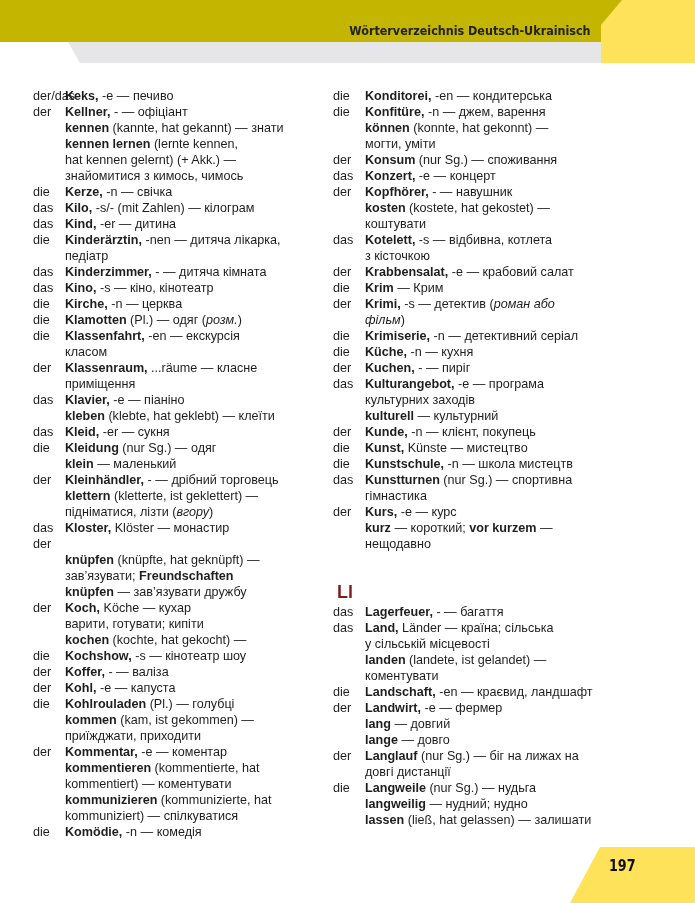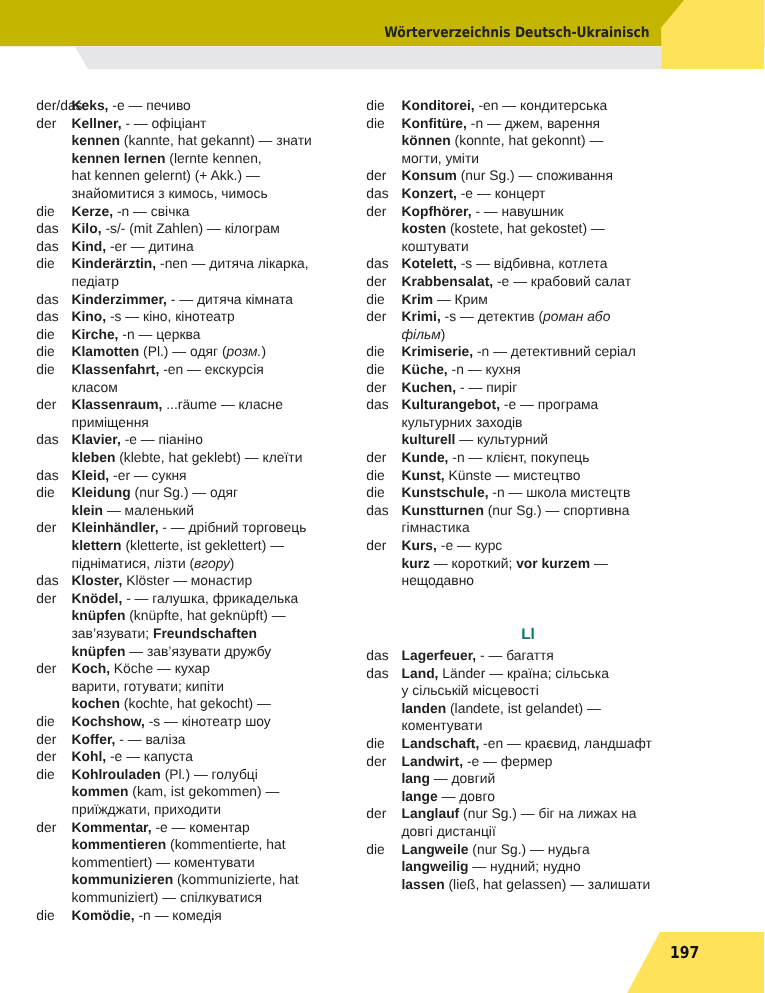--- a/index.html
+++ b/index.html
@@ -36,21 +36,21 @@
   .col-left { left: 33px; width: 285px; }
   .col-right { left: 333px; width: 290px; }
   .entry { display: flex; }
   .art { width: 32px; flex: 0 0 32px; white-space: nowrap; }
   .art.wide { width: 54px; flex: 0 0 54px; }
   .body { flex: 1; }
   .line { white-space: nowrap; }
   .hw { font-weight: bold; }
   .it { font-style: italic; }
   .letter-head {
-    text-align: center; color: #0f766e; font-weight: bold; font-size: 14px; line-height: 20px;
+    text-align: left; color: #7f1d1d; font-weight: bold; font-size: 18px; line-height: 20px;
     margin: 30px 0 2px 0; padding-left: 4px;
   }
 </style>
 </head>
 <body>
 
 <div class="hdr-olive"></div>
 <div class="hdr-grey"></div>
 <div class="hdr-yellow"></div>
 <div class="hdr-title">Wörterverzeichnis Deutsch-Ukrainisch</div>
@@ -189,23 +189,20 @@
       </div>
     </div>
     <div class="entry">
       <div class="art">das</div>
       <div class="body">
         <div class="line"><span class="hw">Kloster,</span><span> Klöster — монастир</span></div>
       </div>
     </div>
     <div class="entry">
       <div class="art">der</div>
-      <div class="body">
-        <div class="line"><span class="hw">Knödel,</span><span> - — галушка, фрикаделька</span></div>
-      </div>
     </div>
     <div class="entry">
       <div class="art"></div>
       <div class="body">
         <div class="line"><span class="hw">knüpfen</span><span> (knüpfte, hat geknüpft) —</span></div>
         <div class="line"><span>зав’язувати; </span><span class="hw">Freundschaften</span></div>
         <div class="line"><span class="hw">knüpfen</span><span> — зав’язувати дружбу</span></div>
       </div>
     </div>
     <div class="entry">
@@ -323,20 +320,21 @@
         <div class="art"></div>
         <div class="body">
           <div class="line"><span class="hw">kosten</span><span> (kostete, hat gekostet) —</span></div>
           <div class="line"><span>коштувати</span></div>
         </div>
       </div>
       <div class="entry">
         <div class="art">das</div>
         <div class="body">
           <div class="line"><span class="hw">Kotelett,</span><span> -s — відбивна, котлета</span></div>
+          <div class="line"><span>з кісточкою</span></div>
         </div>
       </div>
       <div class="entry">
         <div class="art">der</div>
         <div class="body">
           <div class="line"><span class="hw">Krabbensalat,</span><span> -e — крабовий салат</span></div>
         </div>
       </div>
       <div class="entry">
         <div class="art">die</div>

